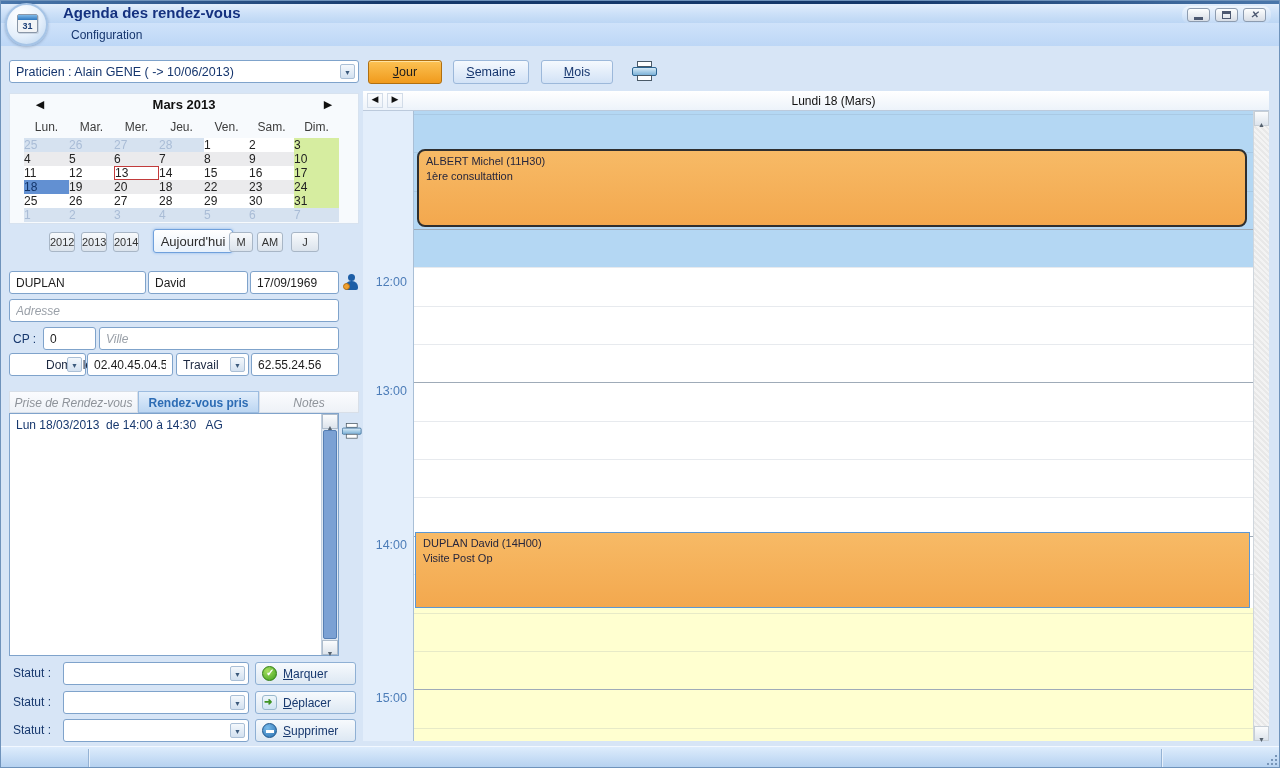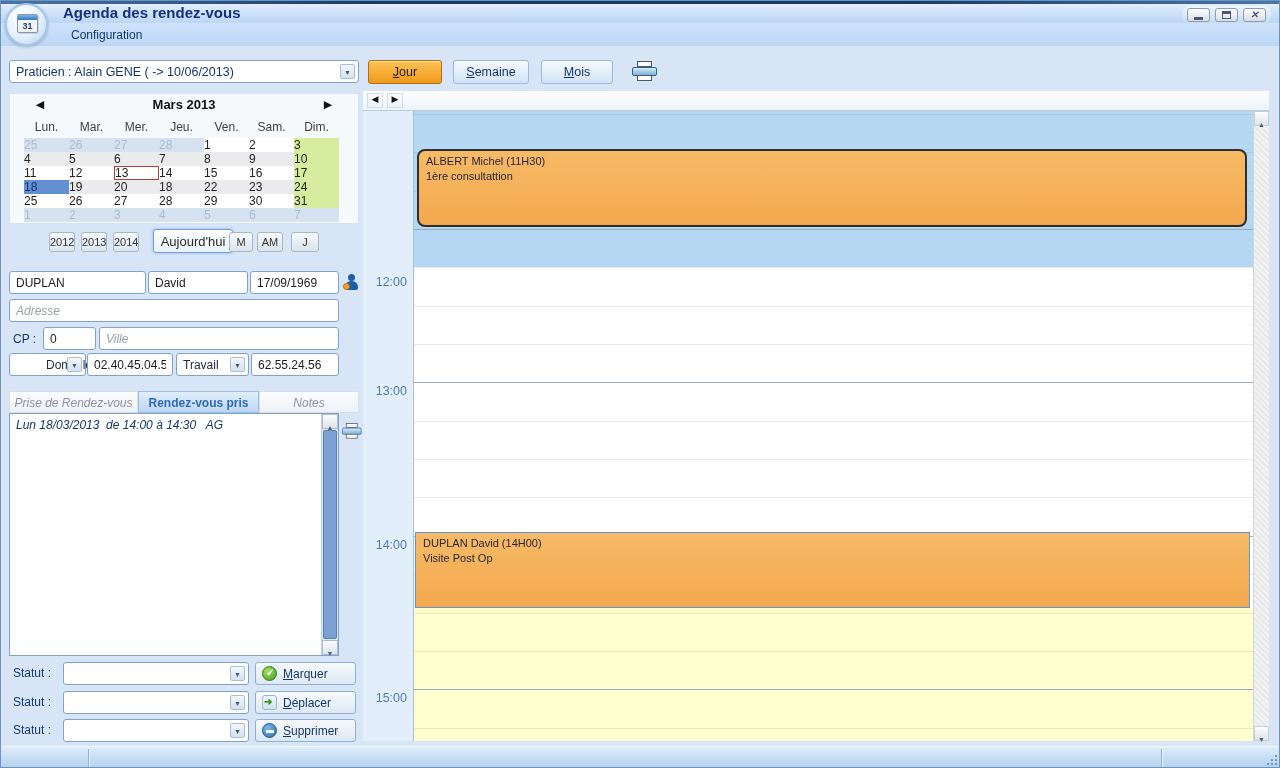--- a/index.html
+++ b/index.html
@@ -101,21 +101,21 @@
 
   
   .tabs{position:absolute;left:0;top:390px;width:360px;height:22px;}
   .tab{position:absolute;top:0;height:22px;line-height:22px;text-align:center;font-size:12px;
     font-style:italic;color:#8e939a;background:linear-gradient(180deg,#fbfcfe,#eef2f7);
     border:1px solid #d8dfe8;}
   .tab-active{font-style:normal;font-weight:bold;color:#2d6cb4;
     background:linear-gradient(180deg,#e2eefb,#bcd6f2);border:1px solid #9cbce0;}
   .listbox{position:absolute;left:8px;top:412px;width:330px;height:243px;background:#fff;
     border:1px solid #7fa3cb;}
-  .list-item{padding:4px 24px 2px 6px;font-size:12px;color:#17386e;white-space:pre;font-style:italic;}
+  .list-item{padding:4px 24px 2px 6px;font-size:12px;color:#17386e;white-space:pre;}
   .lscroll{position:absolute;right:0;top:0;bottom:0;width:17px;background:#dfe8f2;border-left:1px solid #c0cede;}
   .sb-btn{position:absolute;left:0;width:16px;height:15px;background:linear-gradient(180deg,#fbfcfd,#dde4ec);
     border:1px solid #aebccb;text-align:center;}
   .sb-btn::before{font-size:7px;color:#55616e;position:relative;top:1px;}
   .sb-up{top:0;}    .sb-up::before{content:"\25B2";}
   .sb-down{bottom:0;}.sb-down::before{content:"\25BC";}
   .lthumb{position:absolute;left:1px;top:16px;bottom:16px;width:14px;background:#7ba1d4;
     border:1px solid #567fb4;border-radius:2px;}
 
   
@@ -364,20 +364,21 @@
         <div class="act-btn">
           <span class="aicon ic-minus"></span>
           <span class="albl"><u>S</u>upprimer</span>
         </div>
       </div>
     </div>
 
   <div class="dv-header">
     <span class="dv-nav dv-prev"></span>
     <span class="dv-nav dv-next"></span>
+    <div class="dv-title">Lundi 18 (Mars)</div>
   </div>
   <div class="dv-gutter">
       <div class="time-label" style="top: 120px; margin-top: 44px;">12:00</div>
       <div class="time-label" style="top: 273px;">13:00</div>
       <div class="time-label" style="top: 427px;">14:00</div>
       <div class="time-label" style="top: 580px;">15:00</div>
     </div>
   <div class="dv-body">
     <div class="band band-blue"></div>
     <div class="band band-yellow"></div>

